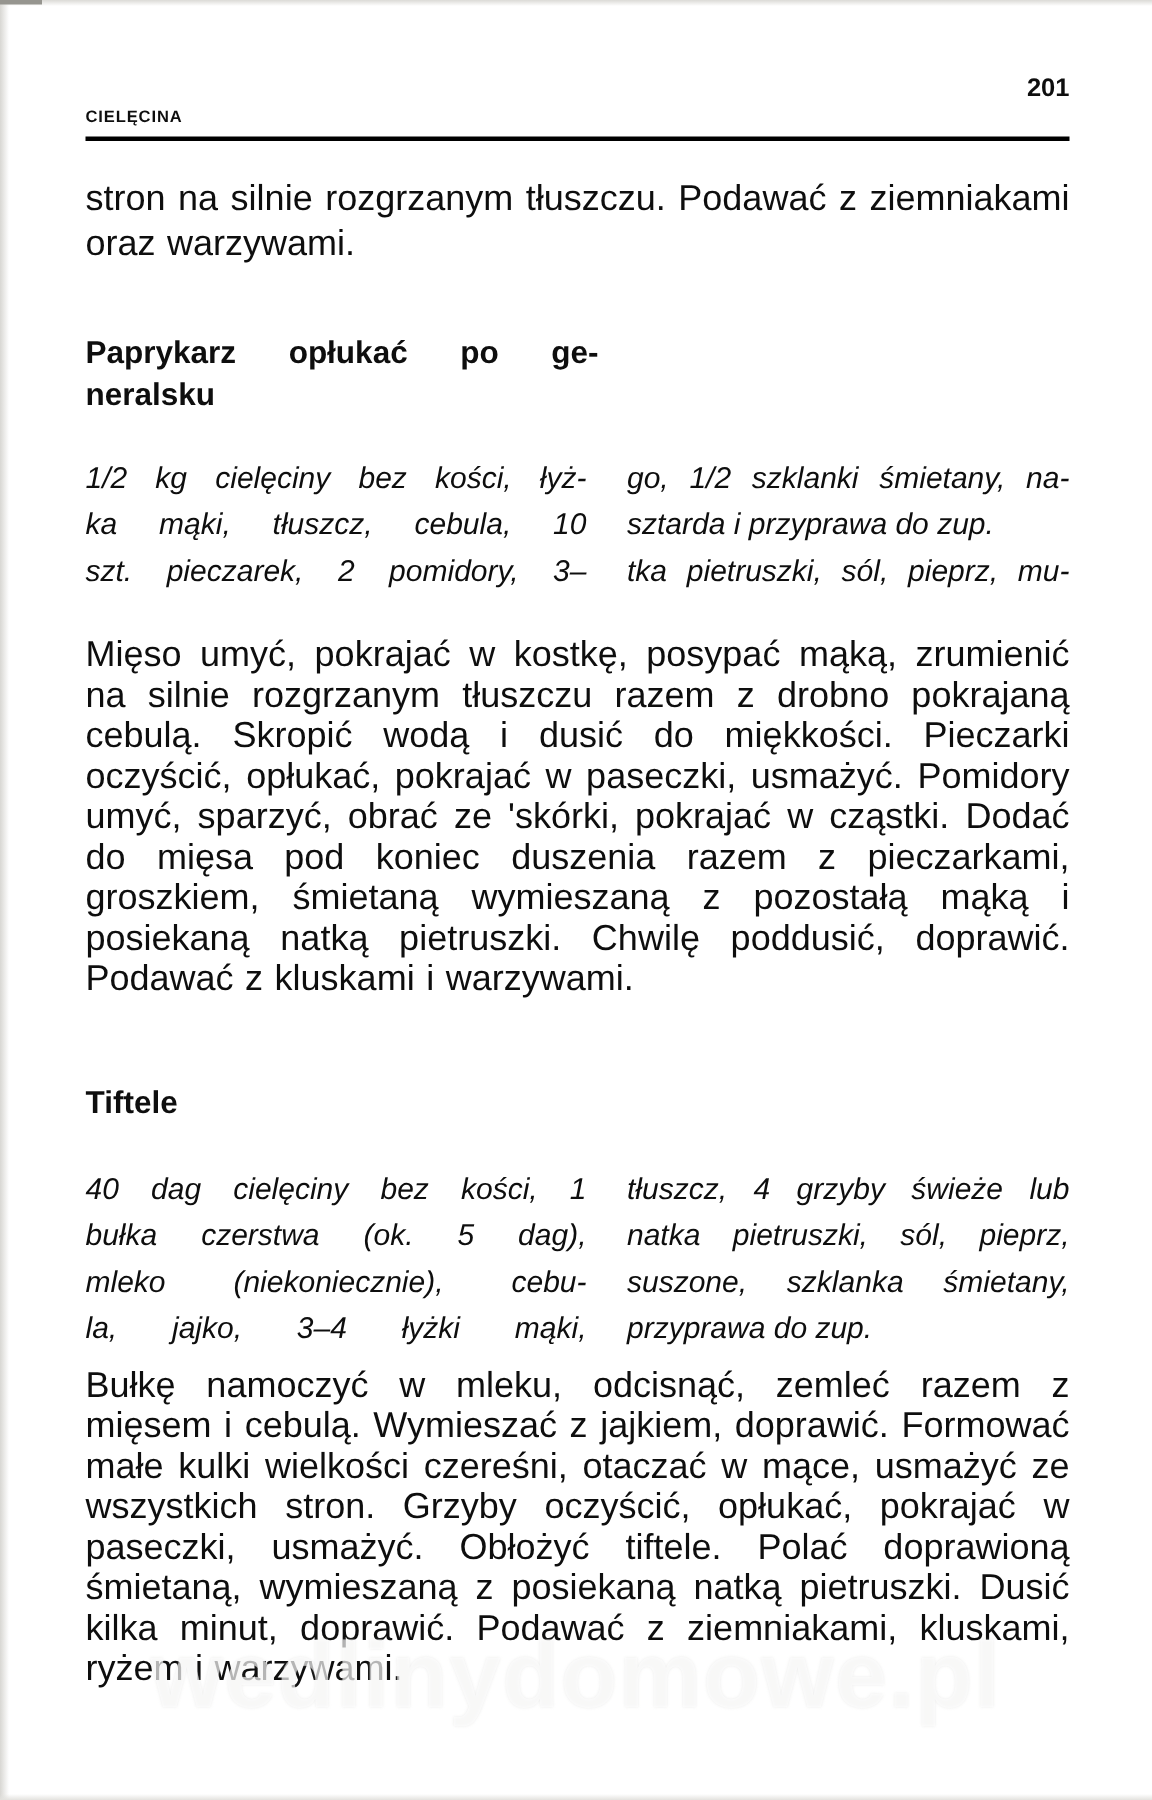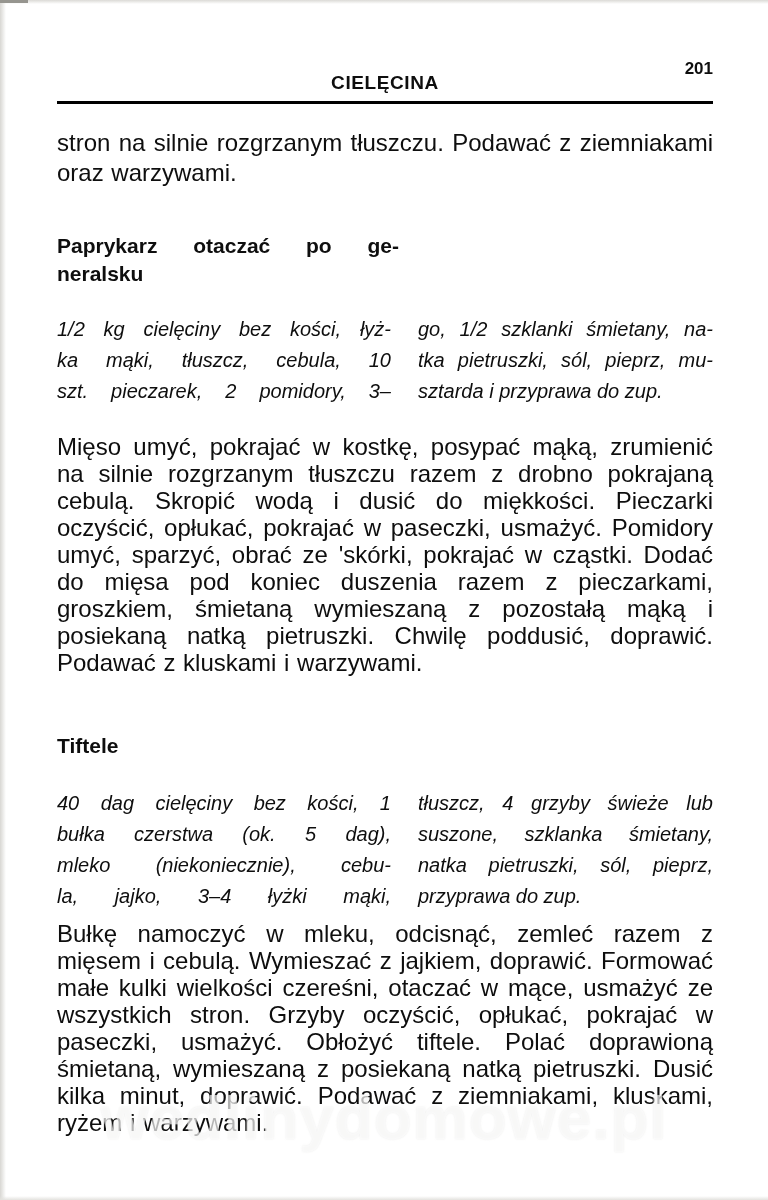--- a/index.html
+++ b/index.html
@@ -10,21 +10,21 @@
     margin: 0 auto;
     background: #ffffff;
     overflow: hidden;
     font-family: "Liberation Sans", sans-serif;
     color: #0e0e0e;
   }
   .content { position: absolute; left: 57px; width: 656px; top: 0; }
 
   
   .header { position: relative; padding-top: 72px; padding-bottom: 7px; border-bottom: 3px solid #000; }
-  .header-title { text-align: center; font-weight: bold; font-size: 19px; letter-spacing: 0.6px; }
+  .header-title { text-align: left; font-weight: bold; font-size: 11px; letter-spacing: 0.6px; }
   .page-number { position: absolute; right: 0; bottom: 22px; font-weight: bold; font-size: 17px; }
 
   
   .para { font-size: 24px; line-height: 27px; text-align: justify; word-spacing: 1px; }
   .intro { margin-top: 24px; line-height: 30px; }
 
   .recipe-title { font-weight: bold; font-size: 21px; line-height: 28px; width: 342px; }
   .title-line-justify { text-align: justify; text-align-last: justify; }
   .recipe-title.single { width: auto; }
 
@@ -75,54 +75,54 @@
 
     <div class="header">
       <div class="header-title">CIELĘCINA</div>
       <div class="page-number">201</div>
     </div>
 
     <div class="para intro">stron na silnie rozgrzanym tłuszczu. Podawać z ziemniakami oraz warzywami.</div>
 
     <div>
       <div class="recipe-title mt-heading1">
-        <div class="title-line-justify">Paprykarz otaczać po ge-</div>
+        <div class="title-line-justify">Paprykarz opłukać po ge-</div>
         <div>neralsku</div>
       </div>
 
       <div class="ingredients">
         <div class="ing-col left">
           <div class="ing-line">1/2 kg cielęciny bez kości, łyż-</div>
           <div class="ing-line">ka mąki, tłuszcz, cebula, 10</div>
           <div class="ing-line">szt. pieczarek, 2 pomidory, 3–</div>
         </div>
         <div class="ing-col right">
           <div class="ing-line">go, 1/2 szklanki śmietany, na-</div>
+          <div class="ing-line last">sztarda i przyprawa do zup.</div>
           <div class="ing-line">tka pietruszki, sól, pieprz, mu-</div>
-          <div class="ing-line last">sztarda i przyprawa do zup.</div>
         </div>
       </div>
 
       <div class="para method">Mięso umyć, pokrajać w kostkę, posypać mąką, zrumienić na silnie rozgrzanym tłuszczu razem z drobno pokrajaną cebulą. Skropić wodą i dusić do miękkości. Pieczarki oczyścić, opłukać, pokrajać w paseczki, usmażyć. Pomidory umyć, sparzyć, obrać ze 'skórki, pokrajać w cząstki. Dodać do mięsa pod koniec duszenia razem z pieczarkami, groszkiem, śmietaną wymieszaną z pozostałą mąką i posiekaną natką pietruszki. Chwilę poddusić, doprawić. Podawać z kluskami i warzywami.</div>
     </div>
 
     <div>
       <div class="recipe-title single mt-heading2">Tiftele</div>
 
       <div class="ingredients mt-ing2">
         <div class="ing-col left">
           <div class="ing-line">40 dag cielęciny bez kości, 1</div>
           <div class="ing-line">bułka czerstwa (ok. 5 dag),</div>
           <div class="ing-line">mleko (niekoniecznie), cebu-</div>
           <div class="ing-line">la, jajko, 3–4 łyżki mąki,</div>
         </div>
         <div class="ing-col right">
           <div class="ing-line">tłuszcz, 4 grzyby świeże lub</div>
+          <div class="ing-line">natka pietruszki, sól, pieprz,</div>
           <div class="ing-line">suszone, szklanka śmietany,</div>
-          <div class="ing-line">natka pietruszki, sól, pieprz,</div>
           <div class="ing-line last">przyprawa do zup.</div>
         </div>
       </div>
 
       <div class="para method mt-method2">Bułkę namoczyć w mleku, odcisnąć, zemleć razem z mięsem i cebulą. Wymieszać z jajkiem, doprawić. Formować małe kulki wielkości czereśni, otaczać w mące, usmażyć ze wszystkich stron. Grzyby oczyścić, opłukać, pokrajać w paseczki, usmażyć. Obłożyć tiftele. Polać doprawioną śmietaną, wymieszaną z posiekaną natką pietruszki. Dusić kilka minut, doprawić. Podawać z ziemniakami, kluskami, ryżem i warzywami.</div>
     </div>
 
   </div>
 
   <div class="watermark">wedlinydomowe.pl</div>

